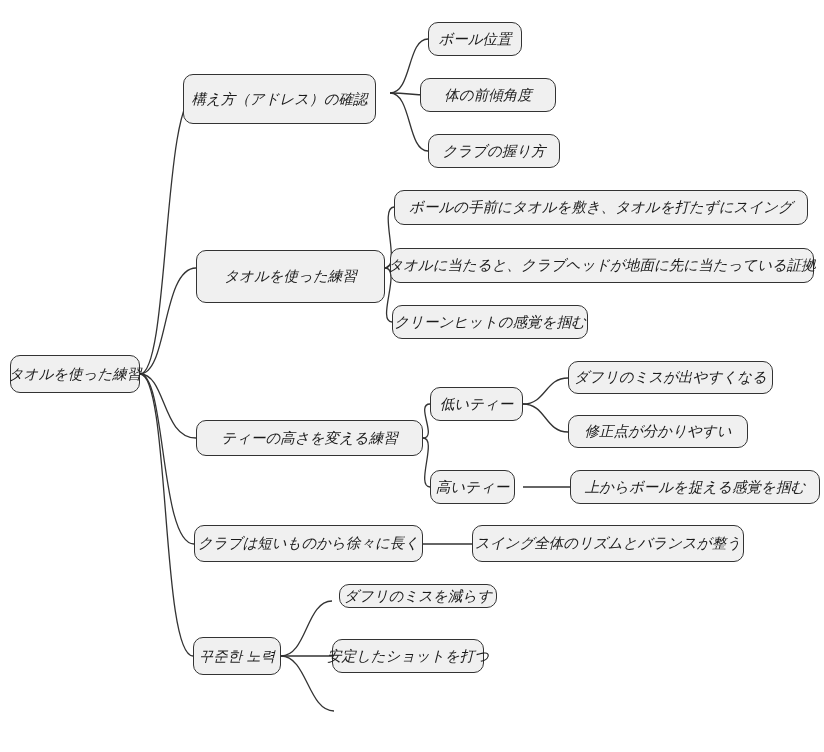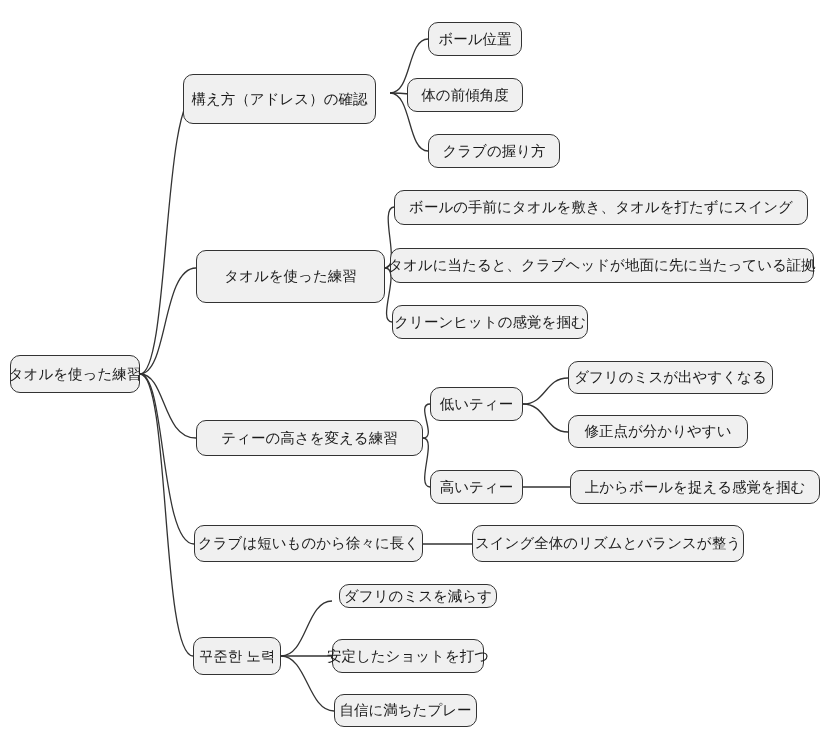--- a/index.html
+++ b/index.html
@@ -16,20 +16,21 @@
     position:absolute;
     box-sizing:border-box;
     display:flex;align-items:center;justify-content:center;
     background:var(--node-fill,#f0f0f0);
     border:1.4px solid var(--node-border,#333333);
     border-radius:10px;
     font-size:14.5px;
     color:var(--text-color,#1a1a1a);
     white-space:nowrap;
     line-height:1;
+    font-style:italic;
   }
 </style>
 </head>
 <body>
 
 <div class="canvas">
 
   <svg class="edges" viewBox="0 0 824 752" xmlns="http://www.w3.org/2000/svg">
     <path d="M 140 374 C 170 374 162 93 197 93"></path>
     <path d="M 140 374 C 168 374 162 268 196 268"></path>
@@ -56,36 +57,35 @@
 
     <path d="M 281 656 C 307 656 306 601 332 601"></path>
     <path d="M 281 656 L 332 656"></path>
     <path d="M 281 656 C 307 656 308 711 334 711"></path>
   </svg>
 
   <div class="node" style="left:10px;top:355px;width:130px;height:38px">タオルを使った練習</div>
 
   <div class="node" style="left:183px;top:74px;width:193px;height:50px">構え方（アドレス）の確認</div>
   <div class="node" style="left:428px;top:22px;width:94px;height:34px">ボール位置</div>
-  <div class="node" style="left:407px;top:78px;width:116px;height:34px">体の前傾角度</div>
+  <div class="node" style="left:420px;top:78px;width:136px;height:34px">体の前傾角度</div>
   <div class="node" style="left:428px;top:134px;width:132px;height:34px">クラブの握り方</div>
 
   <div class="node" style="left:196px;top:250px;width:189px;height:53px">タオルを使った練習</div>
   <div class="node" style="left:394px;top:190px;width:414px;height:35px">ボールの手前にタオルを敷き、タオルを打たずにスイング</div>
   <div class="node" style="left:390px;top:248px;width:424px;height:35px">タオルに当たると、クラブヘッドが地面に先に当たっている証拠</div>
   <div class="node" style="left:392px;top:305px;width:196px;height:34px">クリーンヒットの感覚を掴む</div>
 
   <div class="node" style="left:196px;top:420px;width:227px;height:36px">ティーの高さを変える練習</div>
   <div class="node" style="left:430px;top:387px;width:93px;height:34px">低いティー</div>
   <div class="node" style="left:568px;top:361px;width:205px;height:33px">ダフリのミスが出やすくなる</div>
   <div class="node" style="left:568px;top:415px;width:180px;height:33px">修正点が分かりやすい</div>
-  <div class="node" style="left:430px;top:470px;width:93px;height:34px">高いティー</div>
+  <div class="node" style="left:430px;top:470px;width:85px;height:34px">高いティー</div>
   <div class="node" style="left:570px;top:470px;width:250px;height:34px">上からボールを捉える感覚を掴む</div>
 
   <div class="node" style="left:194px;top:525px;width:229px;height:37px">クラブは短いものから徐々に長く</div>
   <div class="node" style="left:472px;top:525px;width:272px;height:37px">スイング全体のリズムとバランスが整う</div>
 
   <div class="node" style="left:193px;top:637px;width:88px;height:38px">꾸준한 노력</div>
   <div class="node" style="left:339px;top:584px;width:158px;height:24px">ダフリのミスを減らす</div>
   <div class="node" style="left:332px;top:639px;width:152px;height:34px">安定したショットを打つ</div>
-  <div class="node" style="left:334px;top:694px;width:143px;height:33px">自信に満ちたプレー</div>
 
 </div>
 
 </body></html>

